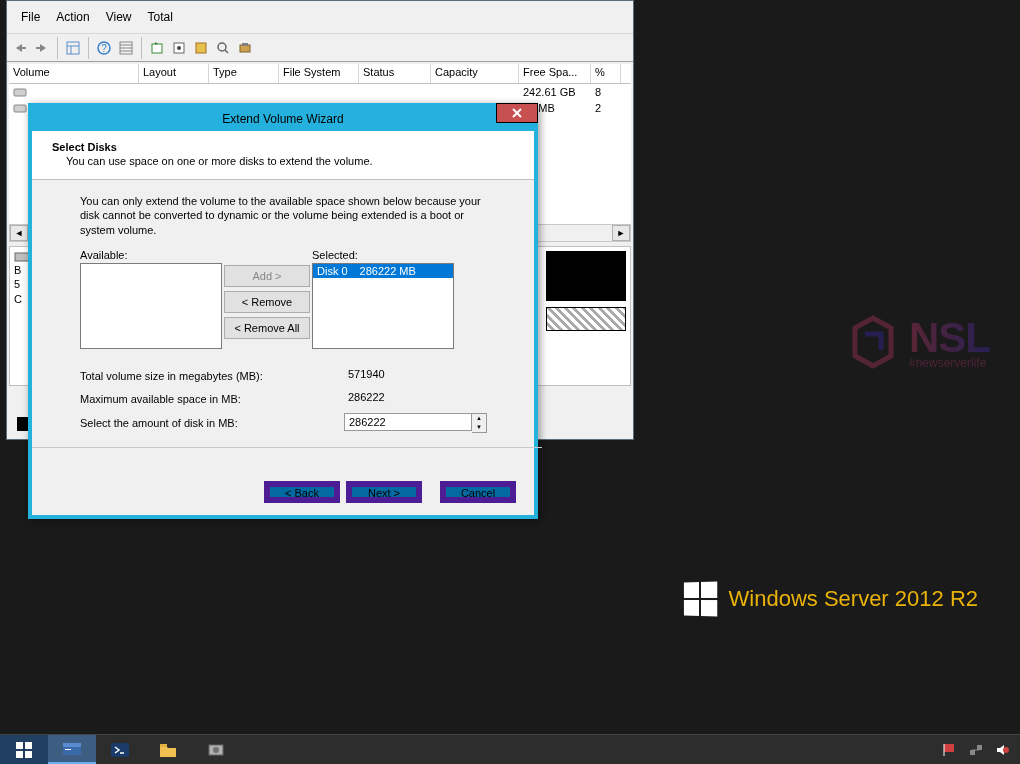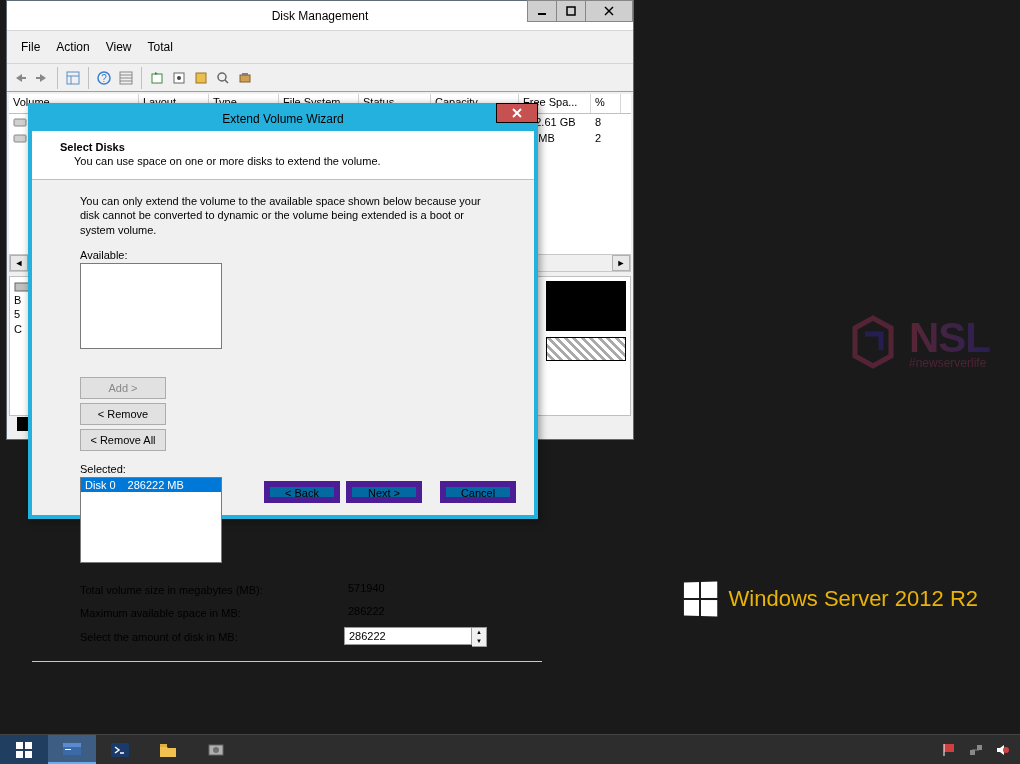--- a/index.html
+++ b/index.html
@@ -26,26 +26,26 @@
 .dm-bottom { margin: 4px 2px; height: 140px; background: #fff; border: 1px solid #c0c0c0; position: relative; }
 .disk-block { position: absolute; border: 1px solid #000; }
 .dm-legend { position: absolute; left: 10px; bottom: 8px; display: flex; align-items: center; font-size: 11px; }
 .legend-box { width: 14px; height: 14px; background: #000; margin-right: 6px; }
 
 
 .wizard { position: absolute; left: 28px; top: 103px; width: 510px; height: 416px; background: #f0f0f0; border: 4px solid #25b1dd; box-shadow: 2px 2px 8px rgba(0,0,0,0.4); }
 .wiz-titlebar { height: 24px; background: #25b1dd; position: relative; display: flex; align-items: center; }
 .wiz-title { position: absolute; left: 50%; transform: translateX(-50%); font-size: 12px; color: #000; }
 .wiz-close { position: absolute; right: -4px; top: -4px; width: 42px; height: 20px; background: #c75050; color: #fff; display: flex; align-items: center; justify-content: center; font-size: 13px; font-weight: bold; border: 1px solid #000; }
-.wiz-header { background: #fff; padding: 10px 20px 12px 28px; border-bottom: 1px solid #c0c0c0; }
+.wiz-header { background: #fff; padding: 10px 20px 12px 20px; border-bottom: 1px solid #c0c0c0; }
 .wiz-h1 { font-size: 11px; font-weight: bold; }
 .wiz-sub { font-size: 11px; margin-left: 14px; margin-top: 2px; }
 .wiz-content { padding: 14px 40px 10px 48px; font-size: 11px; }
 .wiz-note { margin-bottom: 12px; line-height: 1.3; }
-.wiz-lists { display: flex; gap: 12px; margin-bottom: 18px; flex-direction: column; }
+.wiz-lists { display: flex; gap: 2px; margin-bottom: 18px; }
 .wiz-list-col { display: flex; flex-direction: column; }
 .wiz-label { font-size: 11px; margin-bottom: 2px; }
 .wiz-listbox { width: 142px; height: 86px; background: #fff; border: 1px solid #7a7a7a; font-size: 11px; }
 .wiz-sel-item { background: #0078d7; color: #fff; padding: 1px 4px; display: flex; gap: 12px; }
 .wiz-btns-mid { display: flex; flex-direction: column; gap: 4px; padding-top: 16px; }
 .wiz-btn { width: 86px; height: 22px; font-size: 11px; background: #e1e1e1; border: 1px solid #acacac; }
 .wiz-btn:disabled { color: #888; }
 .wiz-field-row { display: flex; align-items: center; margin-bottom: 5px; }
 .wiz-field-label { width: 264px; font-size: 11px; }
 .wiz-field-val { width: 128px; height: 18px; font-size: 11px; padding: 1px 4px; background: #fff; border: 1px solid #999; }
@@ -94,41 +94,20 @@
       </svg>
     </div>
     <div>
       <div class="nsl-txt">NSL</div>
       <div class="nsl-tag">#newserverlife</div>
     </div>
   </div>
 </div>
 
 <div class="dm-window">
-  <div class="dm-titlebar">
-    <span class="dm-title">Disk Management</span>
-    <div class="dm-winbtns">
-      <div class="dm-winbtn">
-          <svg width="10" height="10">
-            <line x1="1" y1="8" x2="9" y2="8" stroke="#000" stroke-width="2"></line>
-          </svg>
-        </div>
-      <div class="dm-winbtn">
-          <svg width="10" height="10">
-            <rect x="1" y="1" width="8" height="8" fill="none" stroke="#000" stroke-width="1.5"></rect>
-          </svg>
-        </div>
-      <div class="dm-winbtn close">
-          <svg width="10" height="10">
-            <line x1="1" y1="1" x2="9" y2="9" stroke="#000" stroke-width="1.5"></line>
-            <line x1="9" y1="1" x2="1" y2="9" stroke="#000" stroke-width="1.5"></line>
-          </svg>
-        </div>
-    </div>
-  </div>
   <div class="dm-menubar">
     <span class="dm-menuitem">File</span>
     <span class="dm-menuitem">Action</span>
     <span class="dm-menuitem">View</span>
     <span class="dm-menuitem">Total</span>
   </div>
   <div class="dm-toolbar">
     <span class="tb-icon">
         <svg width="16" height="12">
           <path d="M10 2 L4 6 L10 10 Z" fill="#888"></path>

